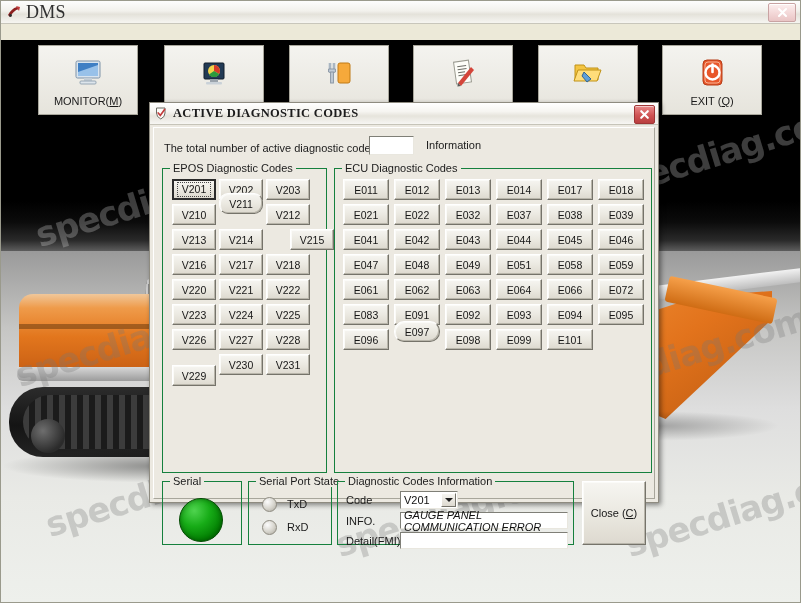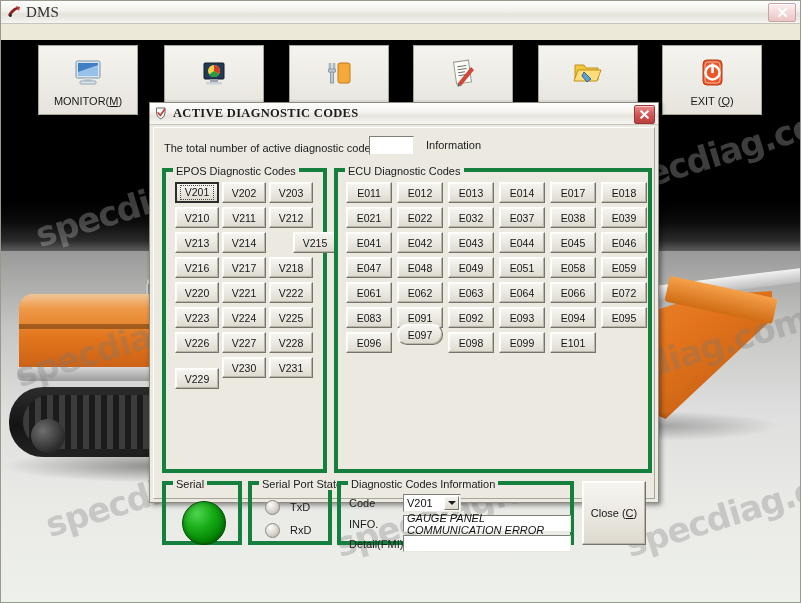--- a/index.html
+++ b/index.html
@@ -22,21 +22,21 @@
   
   #titlebar{
     position:absolute;left:0;top:0;right:0;height:22px;
     background:linear-gradient(to bottom,#fdfdfd 0%,#f2f1ec 45%,#e4e2da 60%,#f6f5f1 100%);
     border-bottom:1px solid #c8c6bb;
     display:flex;align-items:center;
   }
   #titlebar .tb-icon{width:16px;height:16px;margin:0 4px 0 5px;position:relative;flex:none;}
   #titlebar .tb-title{
     font-family:"Liberation Serif", serif;
-    font-size:15px;color:#303030;letter-spacing:.2px;
+    font-size:18px;color:#303030;letter-spacing:.2px;
   }
   .win-close{
     position:absolute;right:4px;top:2px;width:26px;height:17px;
     background:linear-gradient(to bottom,#fdf0f0,#f3d7d7 55%,#e9c5c5);
     border:1px solid #c9a3a3;border-radius:2px;
     display:flex;align-items:center;justify-content:center;
     color:#fff;font-size:12px;font-weight:bold;line-height:1;
     text-shadow:0 0 1px #b07a7a;
     box-shadow:inset 0 1px 0 #fff;
   }
@@ -212,21 +212,21 @@
   }
   #total-field{
     position:absolute;left:215px;top:8px;width:45px;height:19px;
     font-size:11px;padding:1px 3px;
   }
   #info-word{position:absolute;left:272px;top:11px;font-size:11px;color:#1b1b1b;}
 
   
   .grp{
     position:absolute;
-    border:4px solid #15803d;
+    border:1px solid #15803d;
     box-sizing:border-box;
     background:transparent;
   }
   .grp > .cap{
     position:absolute;left:7px;top:-7px;
     background:#ece9e1;padding:0 3px;font-size:11px;color:#1b1b1b;
     white-space:nowrap;
   }
 
   #grp-epos{left:8px;top:40px;width:165px;height:305px;}
@@ -482,21 +482,21 @@
             </div>
             <div class="codebtn" style="left: 56px; top: 10px;">
               <span>V202</span>
             </div>
             <div class="codebtn" style="left: 103px; top: 10px;">
               <span>V203</span>
             </div>
             <div class="codebtn" style="left: 9px; top: 35px;">
               <span>V210</span>
             </div>
-            <div class="codebtn" style="left: 56px; top: 35px;">
+            <div class="codebtn" style="left: 56px; top: 24px; border-radius: 9px;">
               <span>V211</span>
             </div>
             <div class="codebtn" style="left: 103px; top: 35px;">
               <span>V212</span>
             </div>
             <div class="codebtn" style="left: 9px; top: 60px;">
               <span>V213</span>
             </div>
             <div class="codebtn" style="left: 56px; top: 60px;">
               <span>V214</span>

